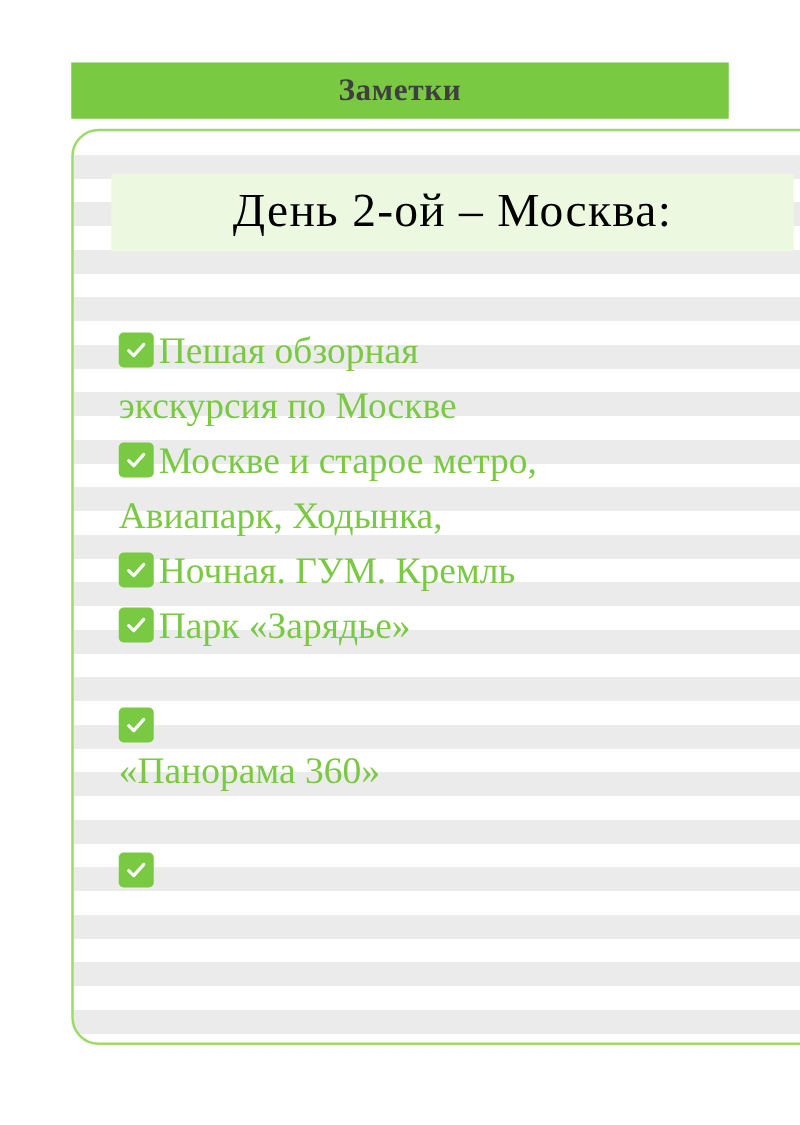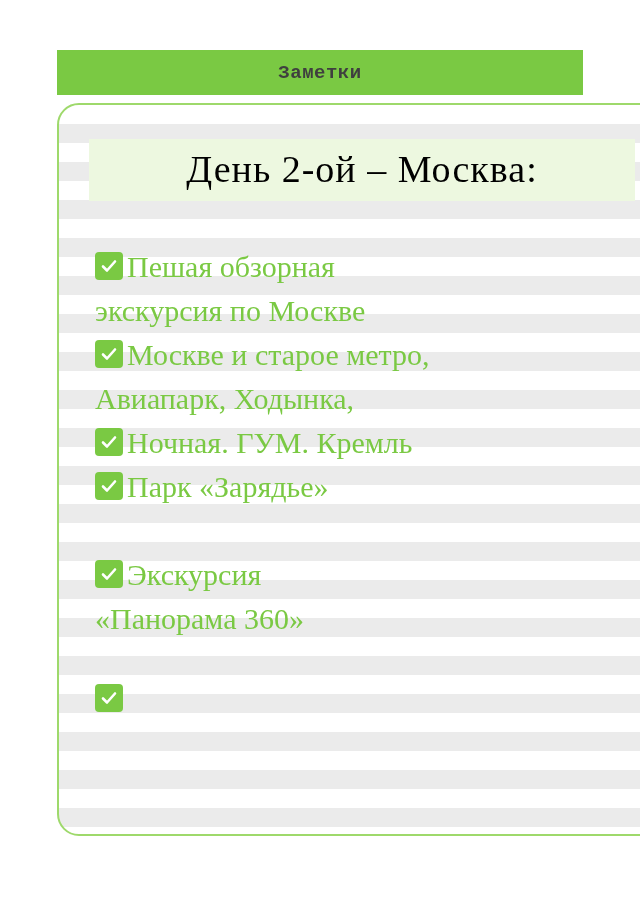--- a/index.html
+++ b/index.html
@@ -28,23 +28,23 @@
     left: 57px;
     top: 50px;
     width: 526px;
     height: 45px;
     background: #7ac943;
     display: flex;
     align-items: center;
     justify-content: center;
   }
   .header-title {
-    font-family: Liberation Mono, monospace;
+    font-family: Liberation Serif, serif;
     font-weight: bold;
-    font-size: 19px;
+    font-size: 25px;
     color: #3f3f3f;
     letter-spacing: 0.5px;
   }
 
   
   .note-card {
     position: absolute;
     left: 57px;
     top: 103px;
     width: 610px;
@@ -81,21 +81,21 @@
   .note-title {
     font-family: "Liberation Serif", serif;
     font-size: 38px;
     color: #000000;
     letter-spacing: 1px;
     white-space: nowrap;
   }
 
   
   .note-body {
-    margin-top: 44px;
+    margin-top: 58px;
     padding-left: 6px;
   }
   .line {
     font-family: "Liberation Serif", serif;
     font-size: 30px;
     line-height: 44px;
     color: #7ac943;
     white-space: nowrap;
     display: flex;
     align-items: center;
@@ -180,21 +180,20 @@
             </span>
             <span class="line-text">Парк «Зарядье»</span>
           </div>
           <div class="line spacer"></div>
           <div class="line">
             <span class="check-icon">
               <svg width="20" height="20" viewBox="0 0 20 20">
                 <path d="M4 10.5 L8 14.5 L16 5.5" fill="none" stroke="#ffffff" stroke-width="2.6" stroke-linecap="round" stroke-linejoin="round"></path>
               </svg>
             </span>
-            <span class="line-text">Экскурсия</span>
           </div>
           <div class="line">
             <span class="line-text">«Панорама 360»</span>
           </div>
           <div class="line spacer"></div>
           <div class="line">
             <span class="check-icon">
               <svg width="20" height="20" viewBox="0 0 20 20">
                 <path d="M4 10.5 L8 14.5 L16 5.5" fill="none" stroke="#ffffff" stroke-width="2.6" stroke-linecap="round" stroke-linejoin="round"></path>
               </svg>

